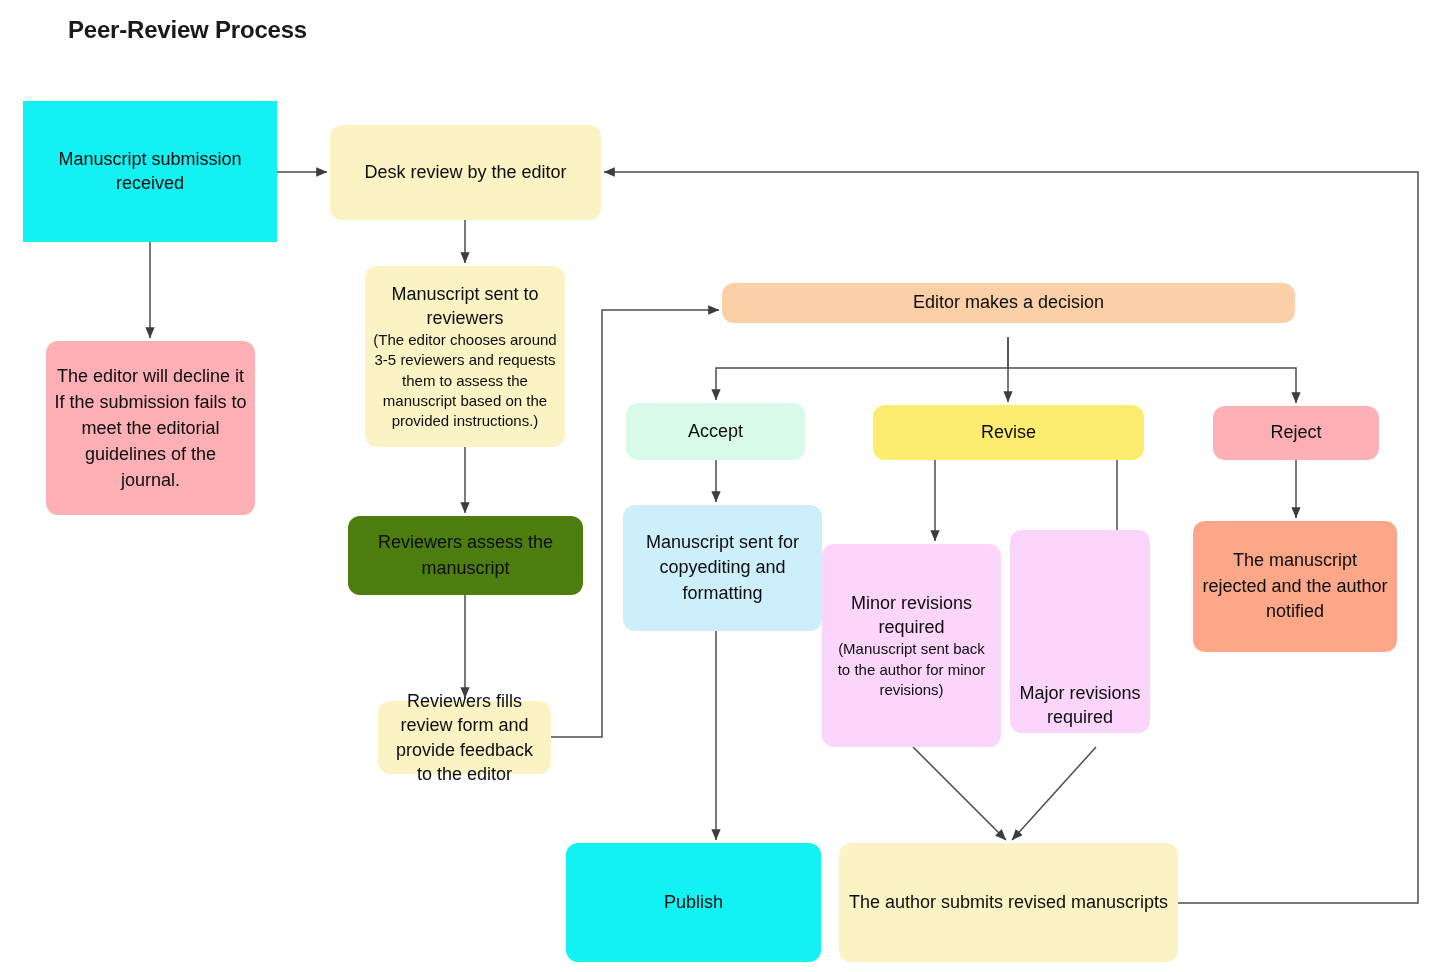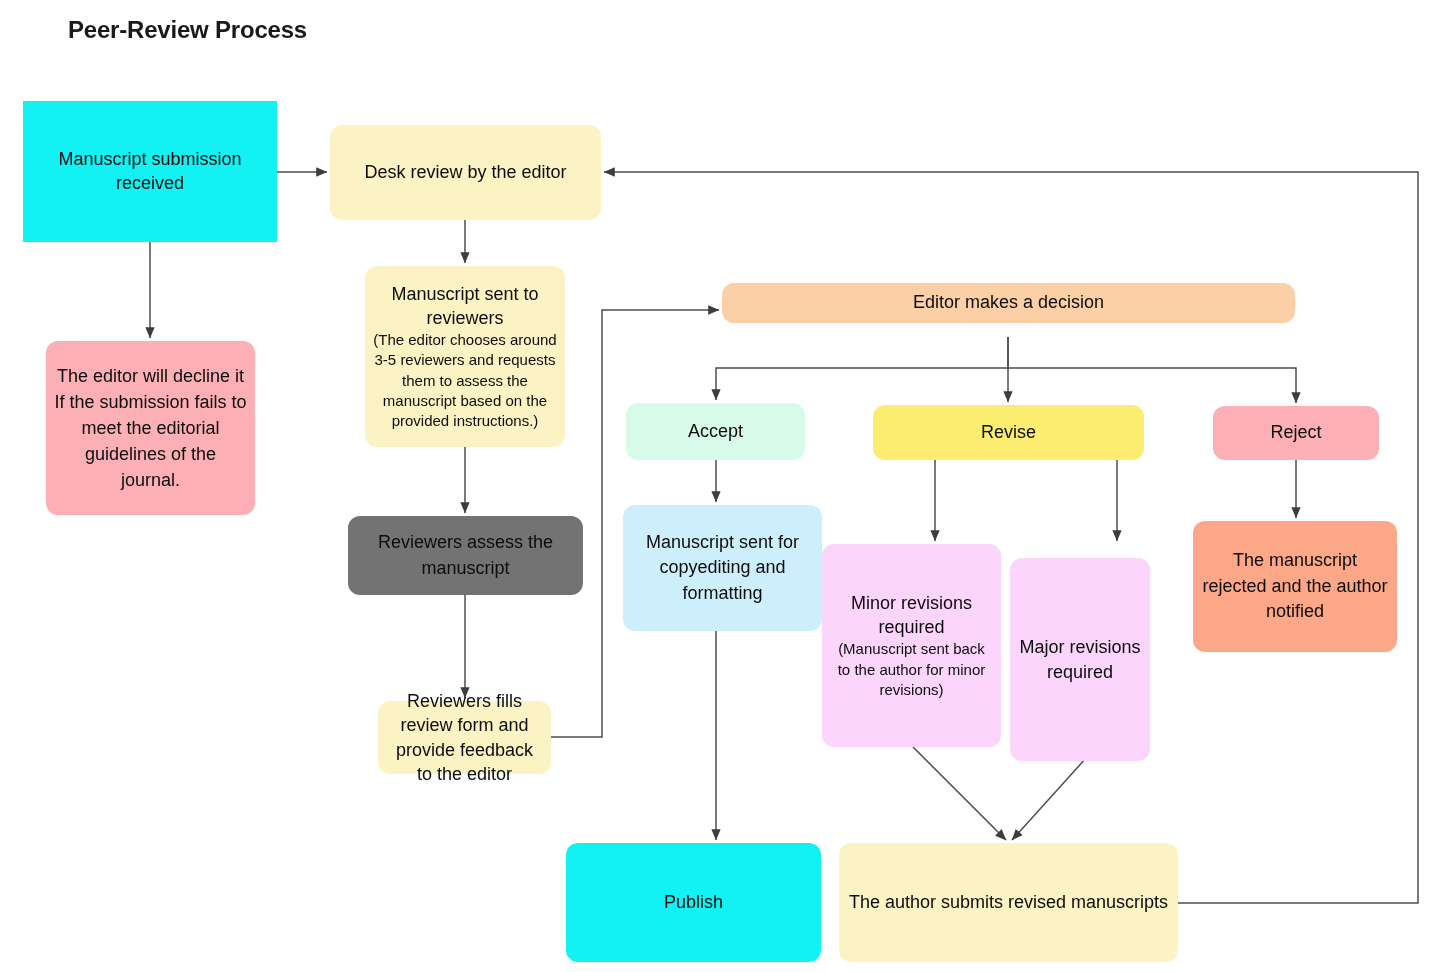--- a/index.html
+++ b/index.html
@@ -122,21 +122,21 @@
 
   <div class="node round" style="left:46px; top:341px; width:209px; height:174px; background:#fcb0b6; line-height:1.45;">
     <span class="ttl">The editor will decline it If the submission fails to meet the editorial guidelines of the journal.</span>
   </div>
 
   <div class="node round" style="left:365px; top:266px; width:200px; height:181px; background:#fbf3c4; line-height:1.34;">
     <span class="ttl">Manuscript sent to reviewers</span>
     <span class="sub">(The editor chooses around 3-5 reviewers and requests them to assess the manuscript based on the provided instructions.)</span>
   </div>
 
-  <div class="node round" style="left:348px; top:516px; width:235px; height:79px; background:#737373; line-height:1.42;">
+  <div class="node round" style="left:348px; top:516px; width:235px; height:79px; background:#4d7c0f; line-height:1.42;">
     <span class="ttl">Reviewers assess the manuscript</span>
   </div>
 
   <div class="node round" style="left:378px; top:701px; width:173px; height:73px; background:#fbf3c4; line-height:1.36;">
     <span class="ttl">Reviewers fills review form and provide feedback to the editor</span>
   </div>
 
   <div class="node round" style="left:722px; top:283px; width:573px; height:40px; background:#fbd0a6;">
     <span class="ttl">Editor makes a decision</span>
   </div>
@@ -155,21 +155,21 @@
 
   <div class="node round" style="left:616px; top:505px; width:199px; height:126px; background:#cdeefb; line-height:1.42;margin-left:7px;">
     <span class="ttl">Manuscript sent for copyediting and formatting</span>
   </div>
 
   <div class="node round" style="left:822px; top:544px; width:179px; height:203px; background:#fbd5fb; line-height:1.34;">
     <span class="ttl">Minor revisions required</span>
     <span class="sub">(Manuscript sent back to the author for minor revisions)</span>
   </div>
 
-  <div class="node round" style="left:1010px; top:558px; width:140px; height:203px; background:#fbd5fb; line-height:1.34;">
+  <div class="node round" style="left:1010px; top:530px; width:140px; height:203px; background:#fbd5fb; line-height:1.34;justify-content:flex-end;">
     <span class="ttl">Major revisions required</span>
   </div>
 
   <div class="node round" style="left:1193px; top:521px; width:204px; height:131px; background:#fda789; line-height:1.42;">
     <span class="ttl">The manuscript rejected and the author notified</span>
   </div>
 
   <div class="node round" style="left:566px; top:843px; width:255px; height:119px; background:#12f2f2;">
     <span class="ttl">Publish</span>
   </div>

